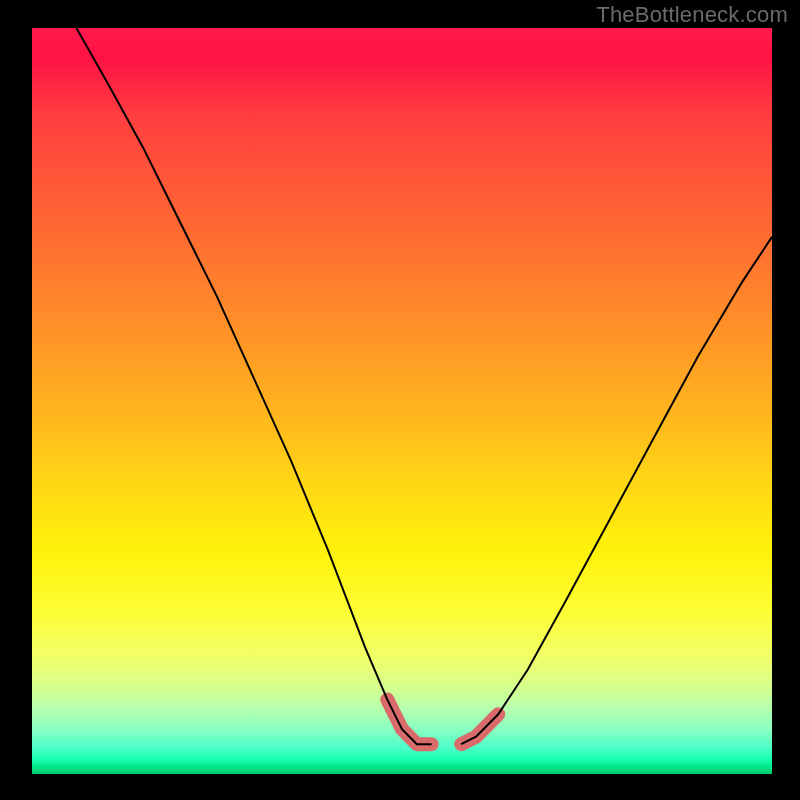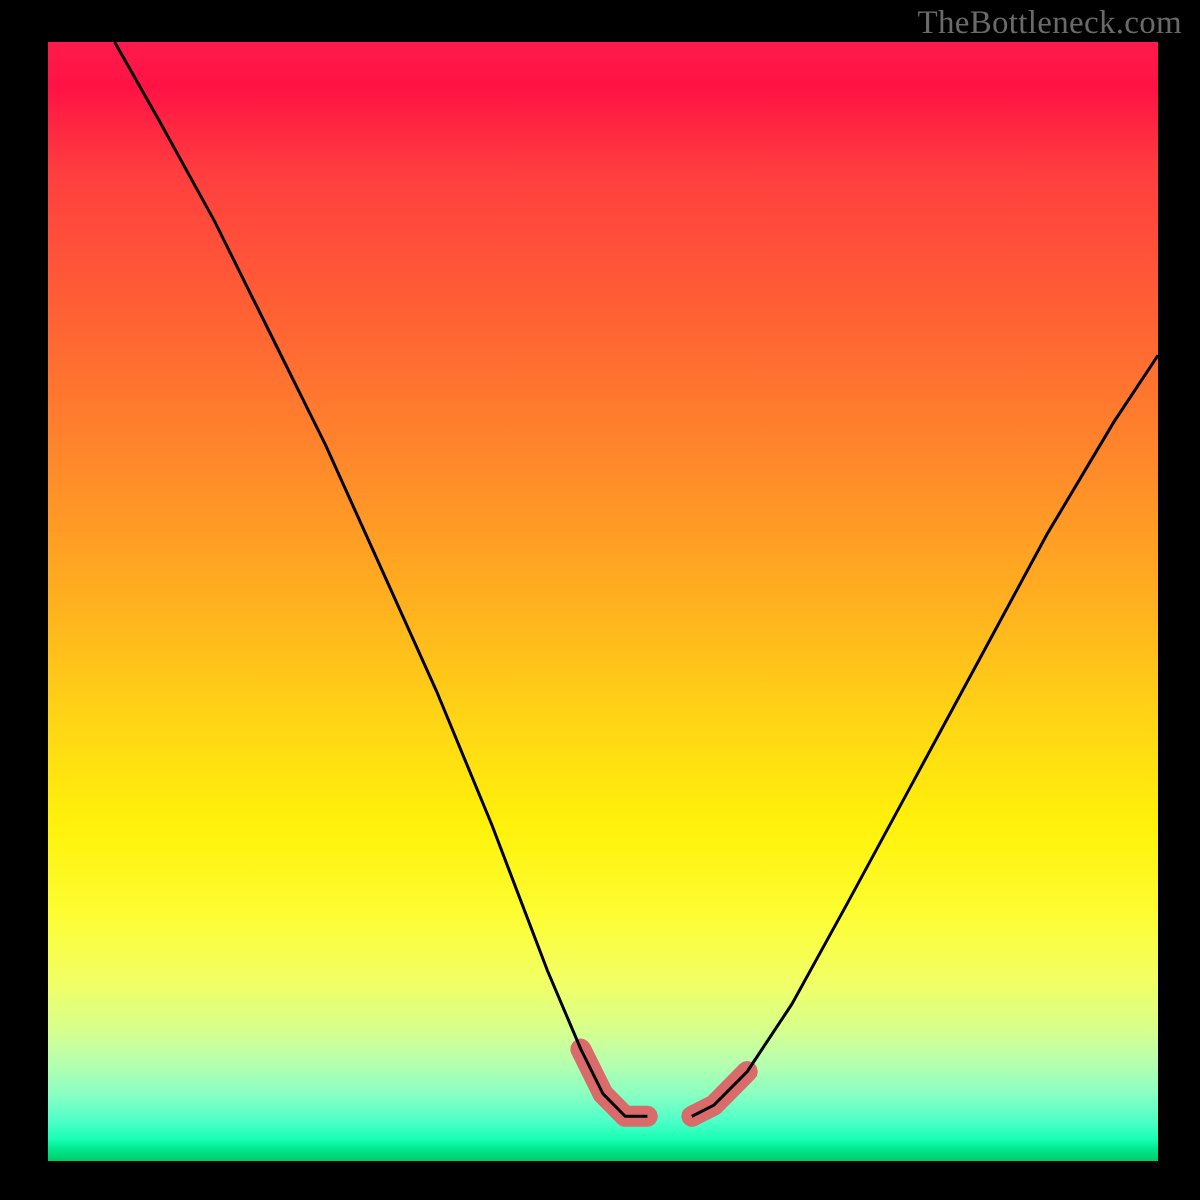--- a/index.html
+++ b/index.html
@@ -9,21 +9,20 @@
     height: 800px;
     background: #000;
     overflow: hidden;
     font-family: Arial, Helvetica, sans-serif;
   }
   .frame {
     position: relative;
     width: 800px;
     height: 800px;
     background: #000;
-    font-family: Liberation Serif, serif;
   }
   .watermark {
     position: absolute;
     top: 2px;
     right: 12px;
     color: #6a6a6a;
     font-size: 22px;
     font-weight: 500;
     letter-spacing: 0.2px;
     z-index: 5;

